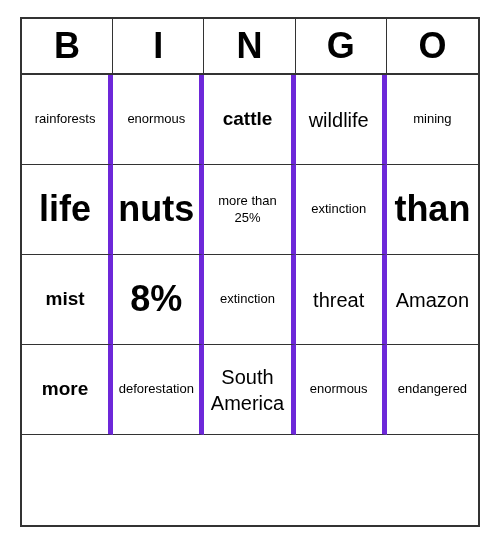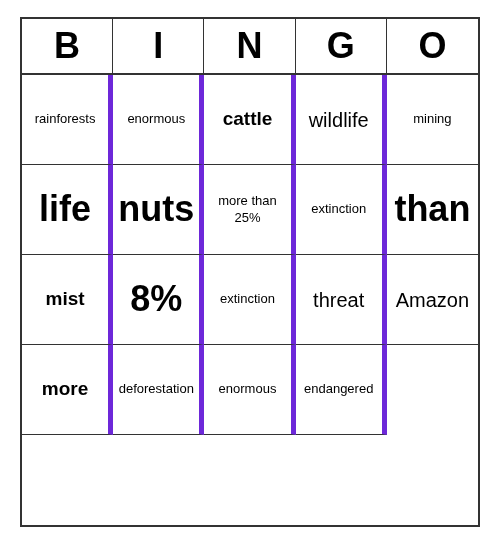--- a/index.html
+++ b/index.html
@@ -132,19 +132,22 @@
       <div class="bingo-cell">
         <span class="cell-text medium">Amazon</span>
       </div>
       <div class="bingo-cell">
         <span class="cell-text large">more</span>
       </div>
       <div class="bingo-cell">
         <span class="cell-text">deforestation</span>
       </div>
       <div class="bingo-cell">
+        <span class="cell-text medium">South America</span>
+      </div>
+      <div class="bingo-cell">
         <span class="cell-text">enormous</span>
       </div>
       <div class="bingo-cell">
         <span class="cell-text">endangered</span>
       </div>
     </div>
 </div>
 
 </body></html>

